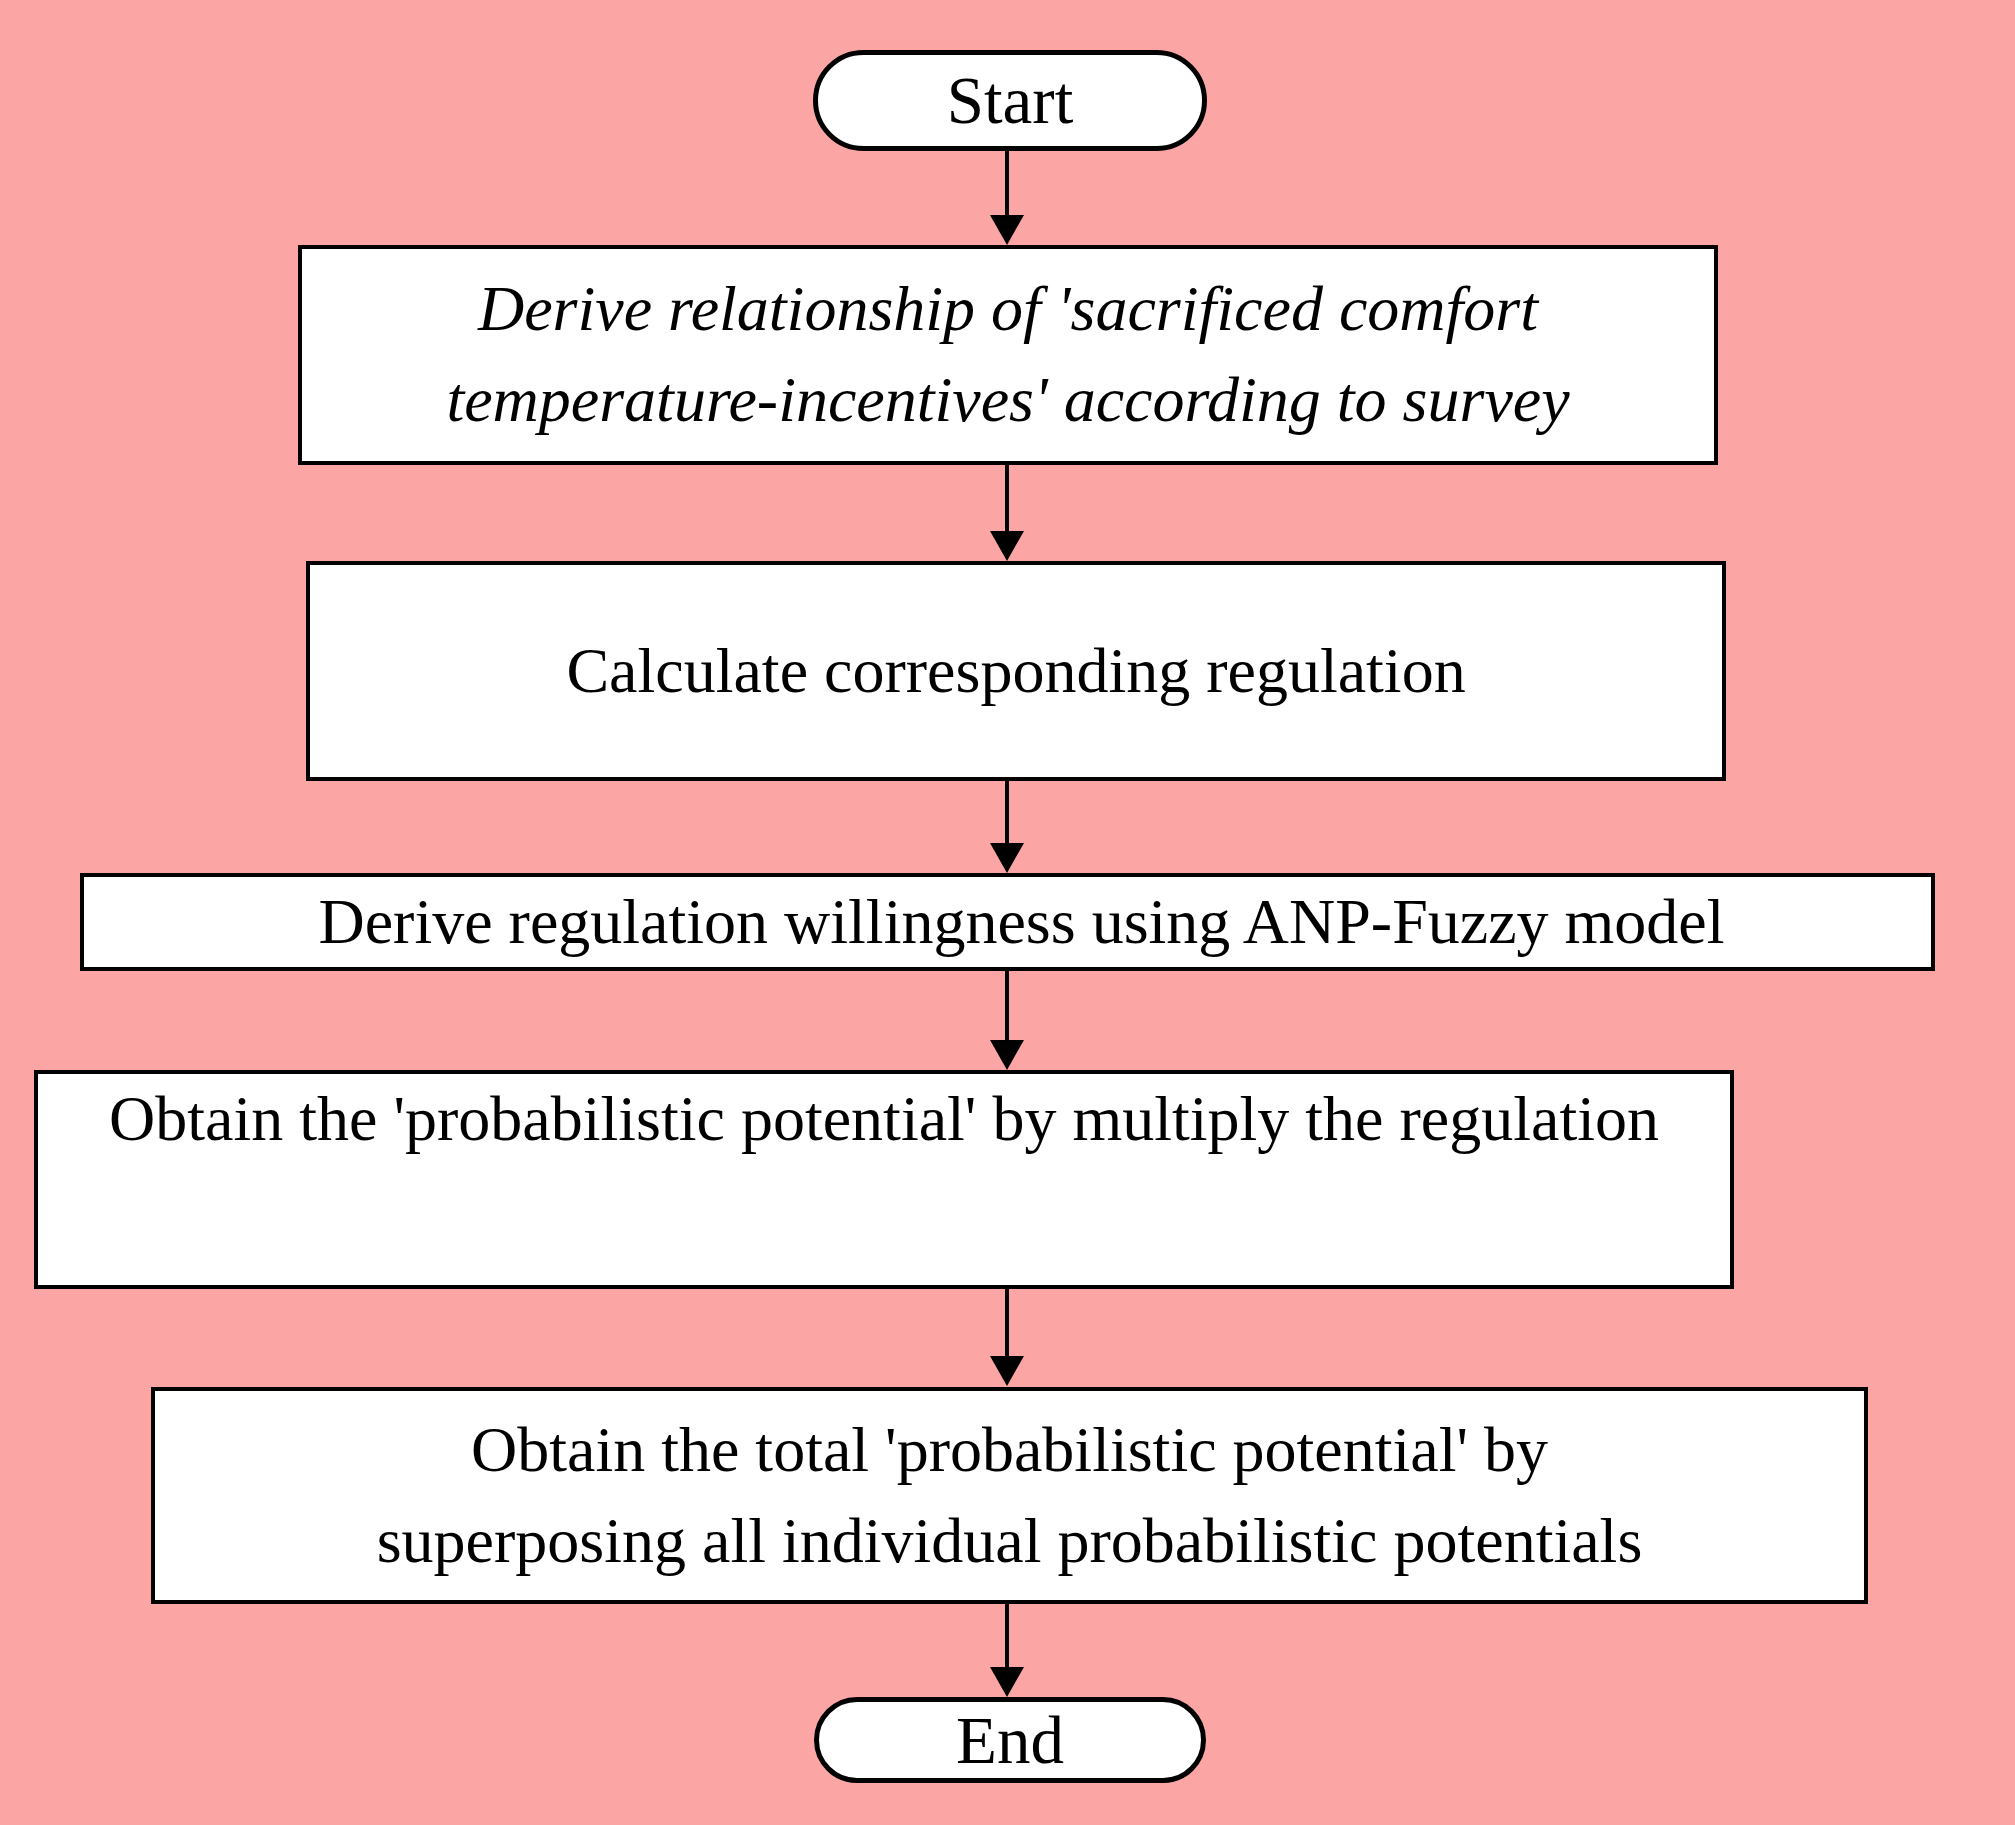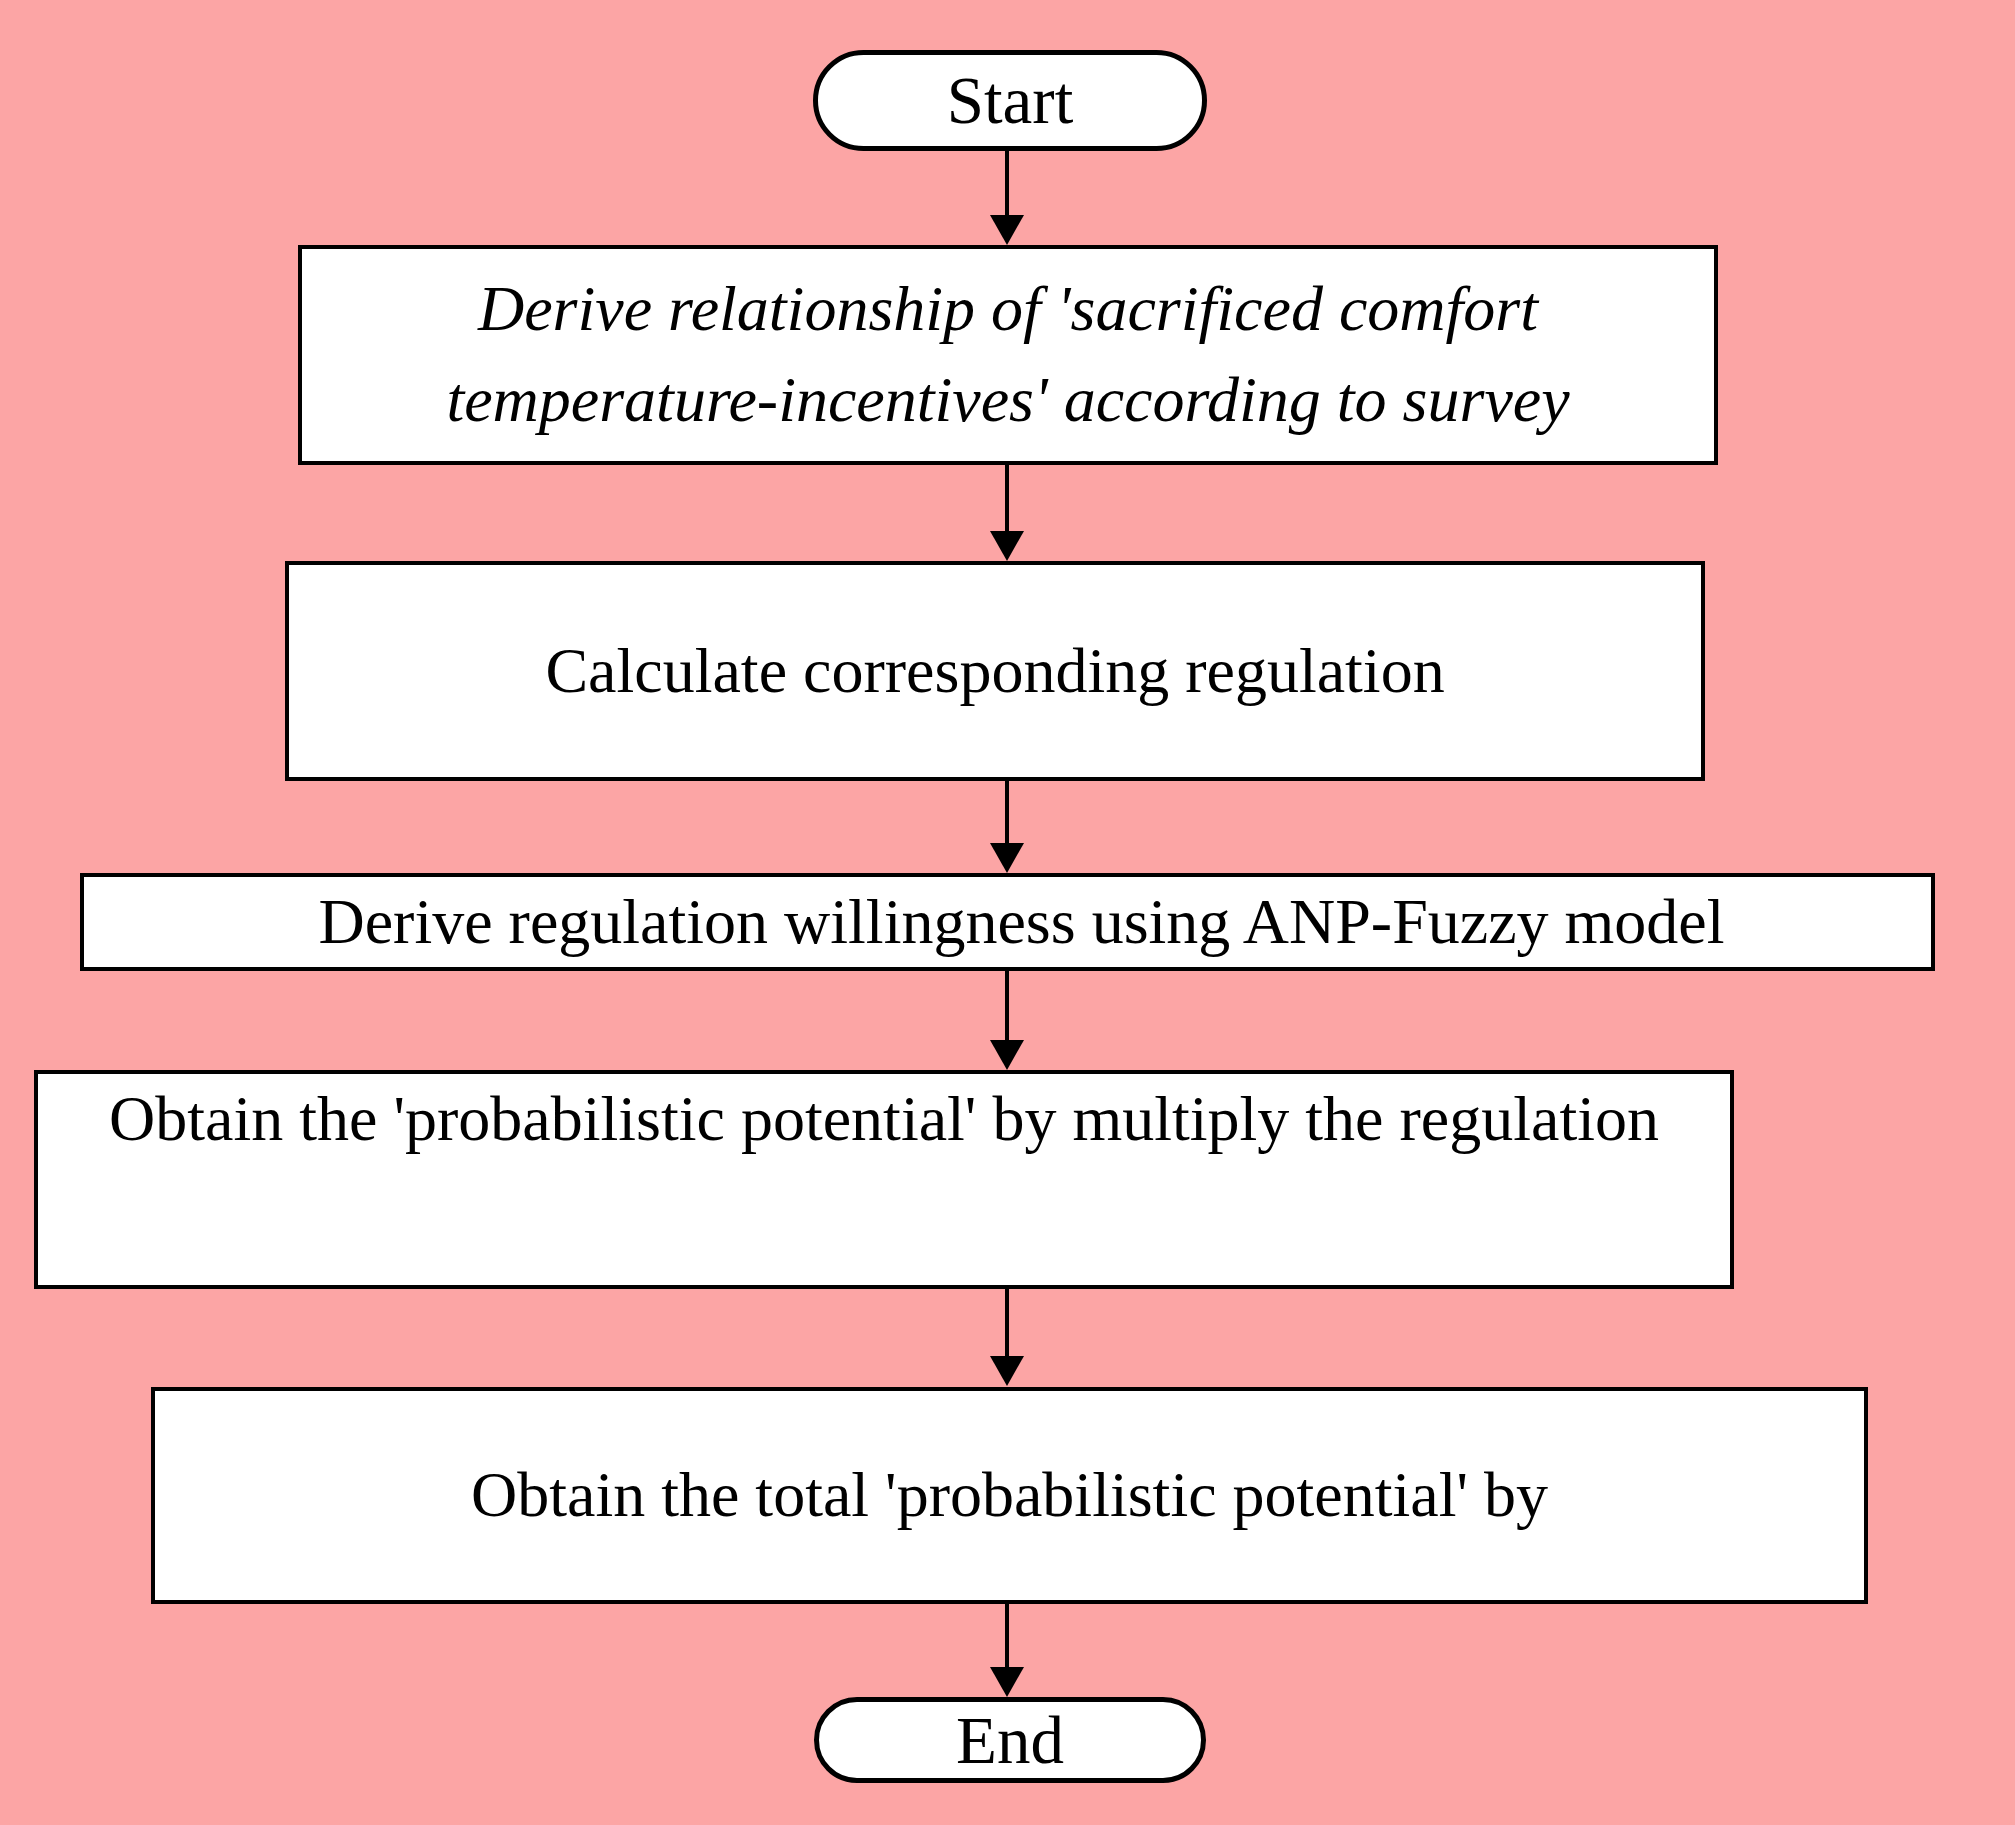--- a/index.html
+++ b/index.html
@@ -56,21 +56,21 @@
     bottom: 0;
     width: 0;
     height: 0;
     border-left: 17px solid transparent;
     border-right: 17px solid transparent;
     border-top: 30px solid #000000;
   }
   
   #node-start { left: 813px; top: 50px;   width: 394px;  height: 101px; }
   #node-step1 { left: 298px;  top: 245px;  width: 1420px; height: 220px; font-style: italic; }
-  #node-step2 { left: 285px;  top: 561px;  width: 1420px; height: 220px; }
+  #node-step2 { left: 306px;  top: 561px;  width: 1420px; height: 220px; }
   #node-step3 { left: 80px;  top: 873px; width: 1855px; height: 98px; padding-left: 28px; }
   #node-step4 { left: 34px;   top: 1070px; width: 1700px; height: 219px; justify-content: space-between; }
   #node-step5 { left: 151px;  top: 1387px; width: 1717px; height: 217px; }
   #node-end   { left: 814px; top: 1697px; width: 392px;  height: 86px; text-align: center; }
 
   #arrow-1 { left: 990px; top: 151px;  height: 94px; }
   #arrow-2 { left: 990px; top: 465px;  height: 96px; }
   #arrow-3 { left: 990px; top: 781px; height: 92px; }
   #arrow-4 { left: 990px; top: 971px; height: 99px; }
   #arrow-5 { left: 990px; top: 1289px; height: 97px; }
@@ -128,20 +128,21 @@
     <div class="line">Obtain the 'probabilistic potential' by multiply the regulation</div>
   </div>
 
   <div id="arrow-5" class="arrow">
     <div class="shaft"></div>
     <div class="head"></div>
   </div>
 
   <div id="node-step5" class="node process">
     <div class="line">Obtain the total 'probabilistic potential' by</div>
+    <div class="line">superposing all individual probabilistic potentials</div>
   </div>
 
   <div id="arrow-6" class="arrow">
     <div class="shaft"></div>
     <div class="head"></div>
   </div>
 
   <div id="node-end" class="node terminal">
     <span class="label">End</span>
   </div>

